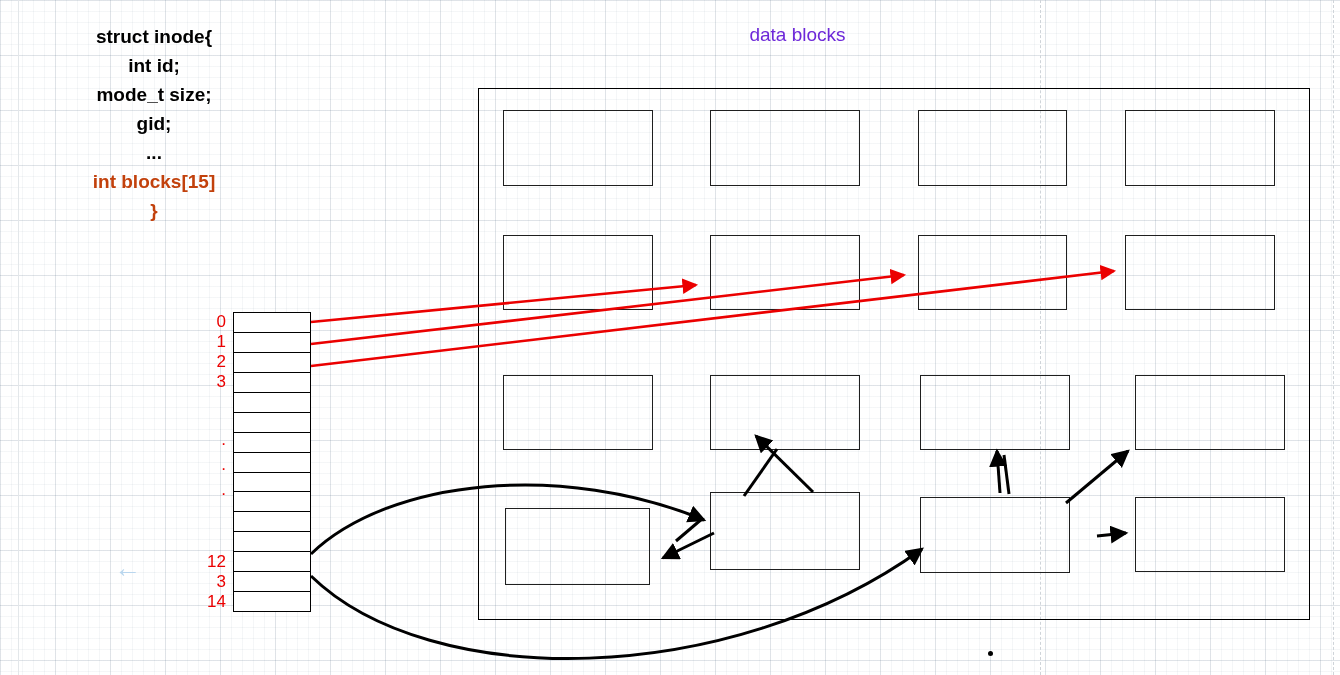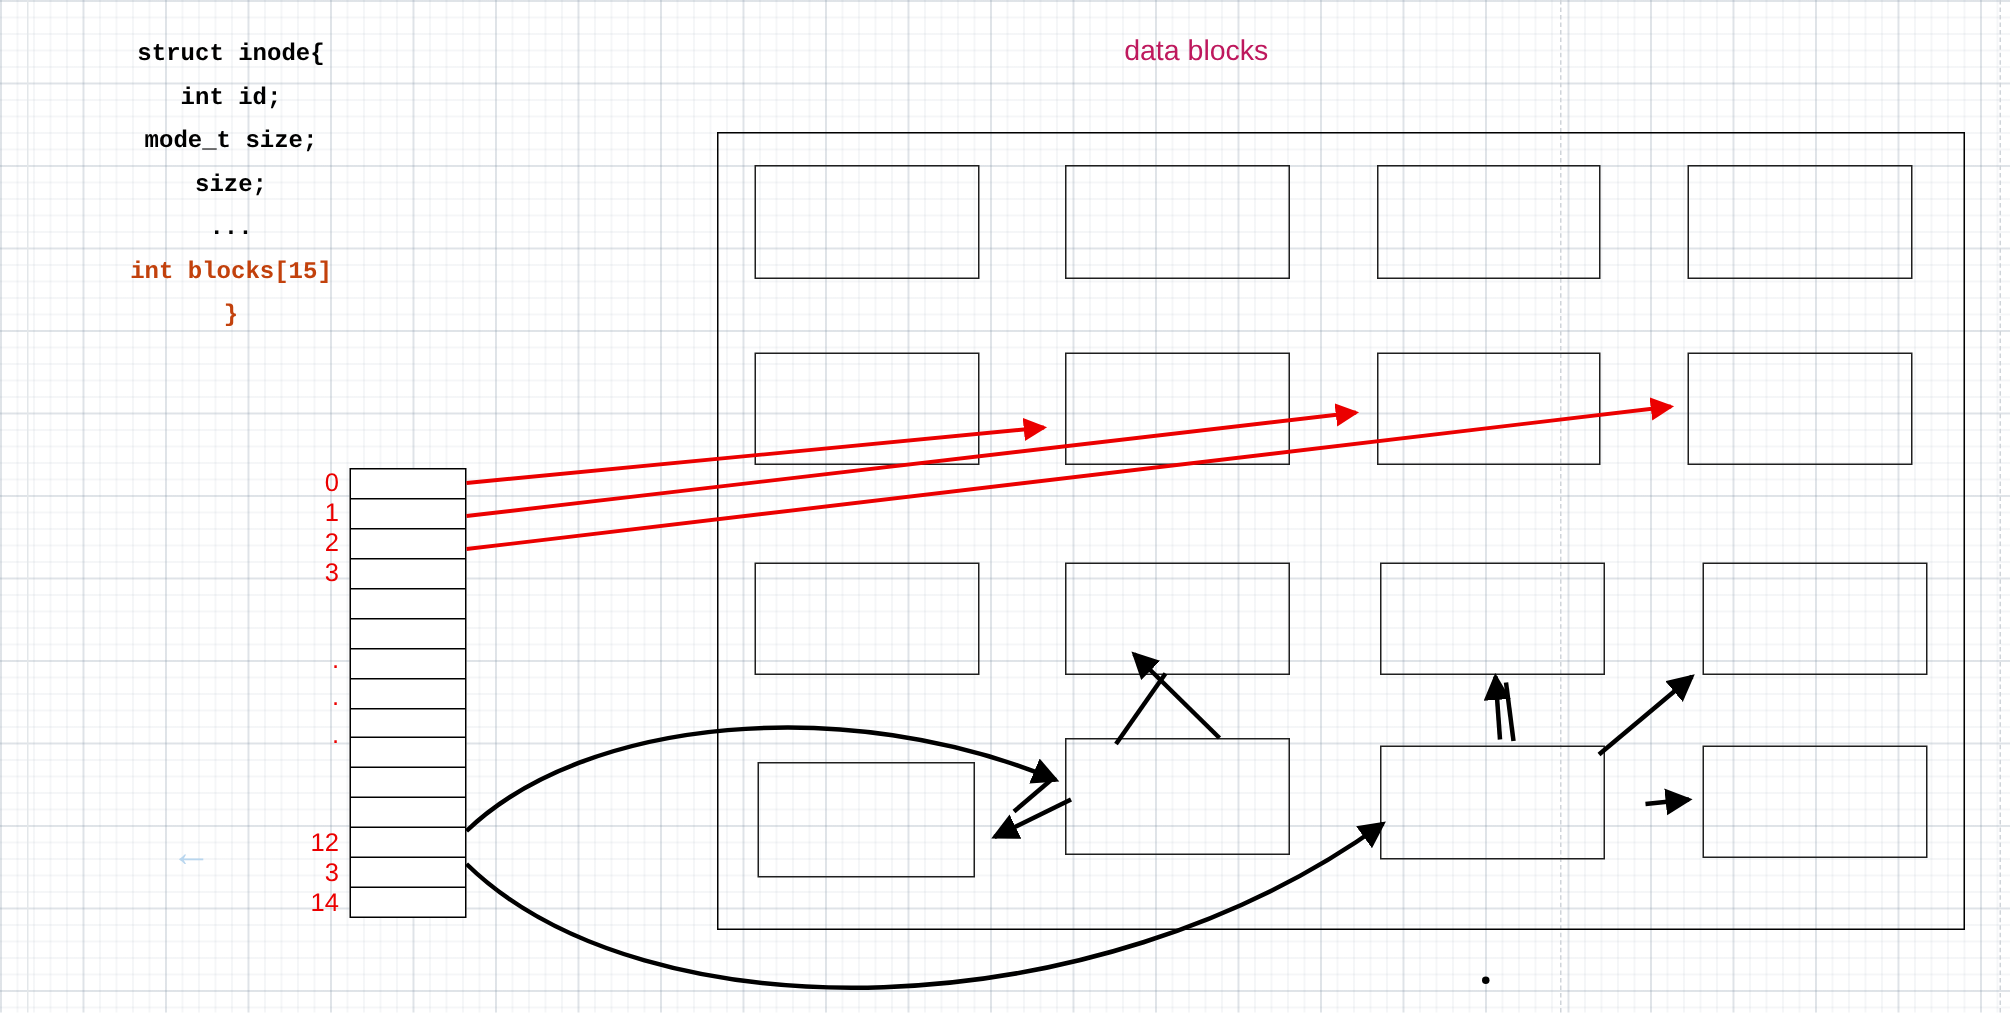--- a/index.html
+++ b/index.html
@@ -10,55 +10,55 @@
     background-image:
       linear-gradient(to right, rgba(110,130,150,0.16) 1px, transparent 1px),
       linear-gradient(to bottom, rgba(110,130,150,0.16) 1px, transparent 1px),
       linear-gradient(to right, rgba(110,130,150,0.07) 1px, transparent 1px),
       linear-gradient(to bottom, rgba(110,130,150,0.07) 1px, transparent 1px);
     background-size:55px 55px, 55px 55px, 11px 11px, 11px 11px;
   }
   .abs{position:absolute;}
   
   .code{left:38px;top:22px;width:232px;text-align:center;
-        font-weight:bold;font-size:16px;line-height:29px;color:#000;font-family:Liberation Mono, monospace;}
+        font-weight:bold;font-size:19px;line-height:29px;color:#000;}
   .code .red-line{color:#c2410c;}
   
   .array{left:233px;top:312px;width:78px;height:300px;border:1.5px solid #000;
          box-sizing:border-box;display:flex;flex-direction:column;background:#fff;}
   .array .cell{flex:1;border-bottom:1px solid #000;}
   .array .cell:last-child{border-bottom:none;}
   .idx{width:44px;text-align:right;height:20px;line-height:20px;
        font-size:17px;color:#eb0000;left:182px;}
   
   .container-rect{left:478px;top:88px;width:832px;height:532px;
                   border:1.6px solid #000;box-sizing:border-box;}
   .db-title{left:710px;top:24px;width:175px;text-align:center;
-            font-size:19px;color:#be185d;}
+            font-size:19px;color:#6d28d9;}
   .block{border:1.6px solid #1f1f1f;box-sizing:border-box;background:transparent;}
   
   svg.overlay{left:0;top:0;pointer-events:none;}
   
   .faded-arrow{left:114px;top:553px;font-size:27px;font-weight:bold;color:#b9d6ee;}
   .guide{top:0;height:675px;border-left:1px dashed #cfd4d9;width:0;}
   .guide-solid{top:0;height:675px;border-left:1px solid #e3e7ea;width:0;}
   .stray-dot{left:988px;top:651px;width:5px;height:5px;border-radius:50%;background:#000;}
 </style>
 </head>
 <body>
 
 <div class="abs guide-solid" style="left:18px"></div>
 <div class="abs guide" style="left:1040px"></div>
 <div class="abs guide" style="left:1333px"></div>
 
 <div class="abs code">
   <div class="code-line">struct inode{</div>
   <div class="code-line">int id;</div>
   <div class="code-line">mode_t size;</div>
-  <div class="code-line">size;</div>
+  <div class="code-line">gid;</div>
   <div class="code-line">...</div>
   <div class="code-line red-line">int blocks[15]</div>
   <div class="code-line red-line">}</div>
 </div>
 
 <div class="abs array">
   <div class="cell"></div>
   <div class="cell"></div>
   <div class="cell"></div>
   <div class="cell"></div>

